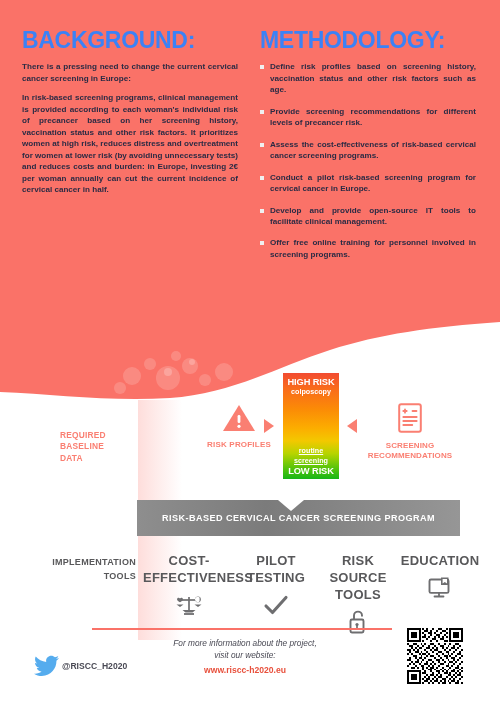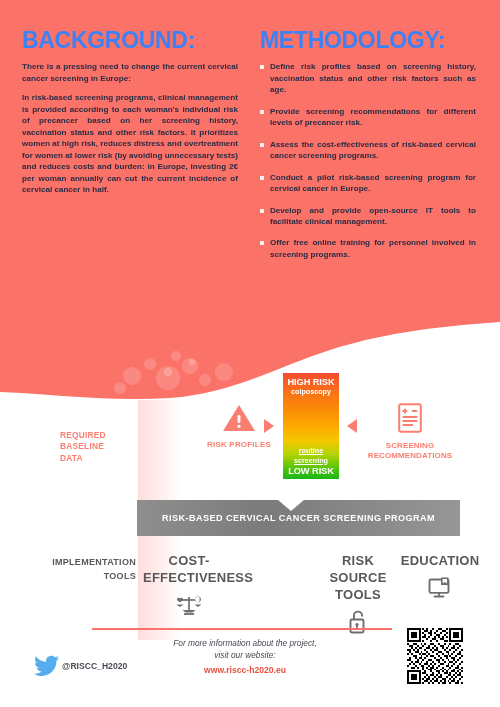--- a/index.html
+++ b/index.html
@@ -363,20 +363,31 @@
           <path d="M10 21 h10" stroke="#6e6e70" stroke-width="1.8"></path>
           <path d="M2.5 11.4 h7 l-3.5 2.6 Z" fill="#6e6e70"></path>
           <path d="M20.5 11.4 h7 l-3.5 2.6 Z" fill="#6e6e70"></path>
           <path d="M6 5.6 c-1-1.6 -3-0.8 -3 0.6 c0 1.3 1.8 2.2 3 3 c1.2-0.8 3-1.7 3-3 c0-1.4 -2-2.2 -3-0.6 Z" fill="#6e6e70"></path>
           <circle cx="24" cy="6.4" r="2.8" fill="#6e6e70"></circle>
           <path d="M25.6 4.6 a2.6 2.6 0 1 0 0 3.6" fill="#ffffff"></path>
         </svg>
       </div>
     </div>
 
+    <div class="tool" style="left:230px">
+      <div class="tool-label">
+        <div>PILOT</div>
+        <div>TESTING</div>
+      </div>
+      <div class="tool-icon">
+        <svg width="26" height="22" viewBox="0 0 26 22">
+          <path d="M3 12 L9.5 18.5 L23 3.5" stroke="#6e6e70" stroke-width="3.1" fill="none" stroke-linecap="round" stroke-linejoin="round"></path>
+        </svg>
+      </div>
+    </div>
 
     <div class="tool" style="left:312px">
       <div class="tool-label">
         <div>RISK</div>
         <div>SOURCE TOOLS</div>
       </div>
       <div class="tool-icon">
         <svg width="22" height="26" viewBox="0 0 22 26">
           <rect x="3.5" y="10.5" width="13" height="13" rx="1.4" fill="none" stroke="#6e6e70" stroke-width="1.9"></rect>
           <path d="M7 10.5 V6.6 a4 4 0 0 1 8 0 v1" fill="none" stroke="#6e6e70" stroke-width="1.9"></path>

